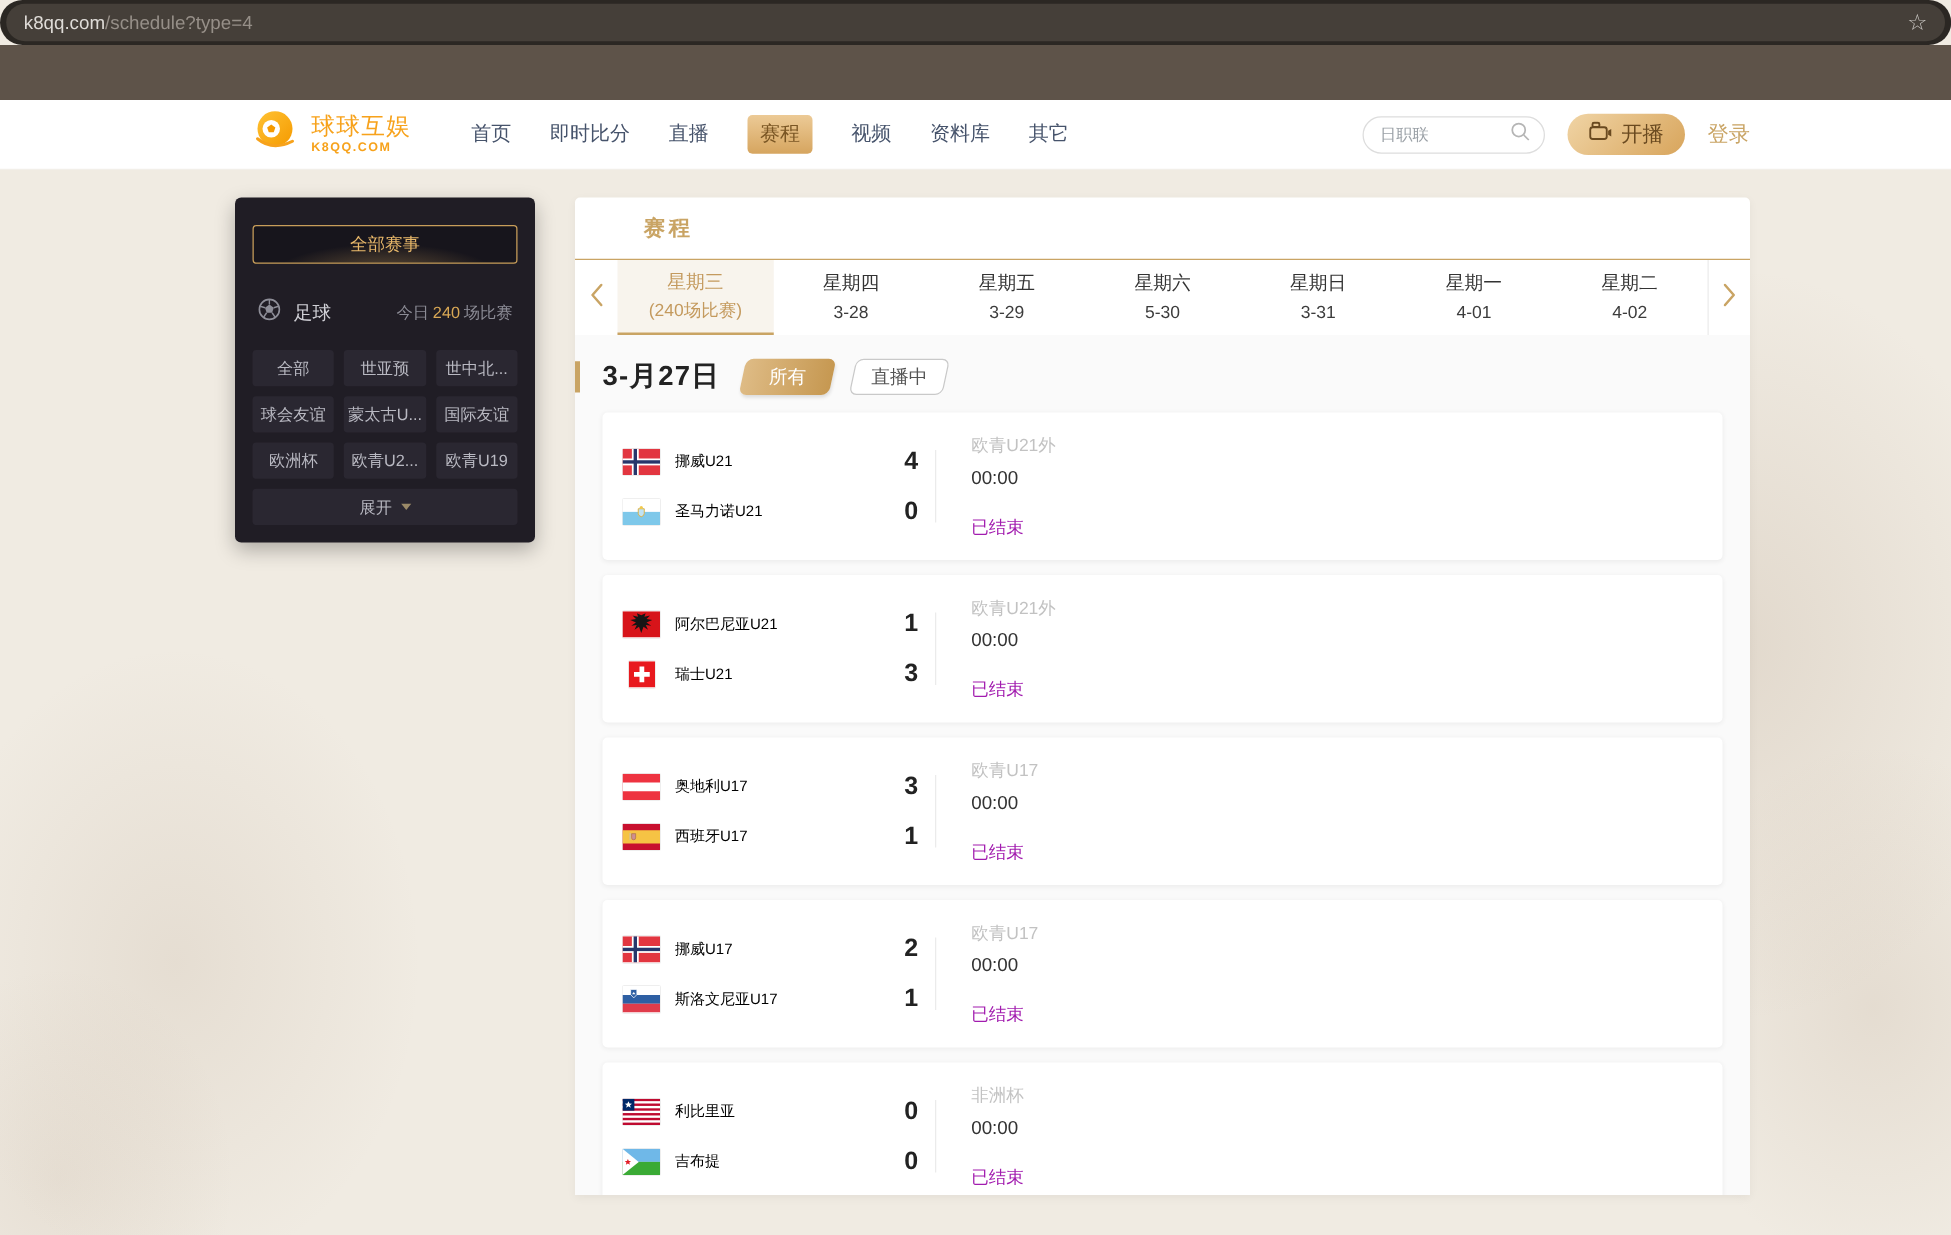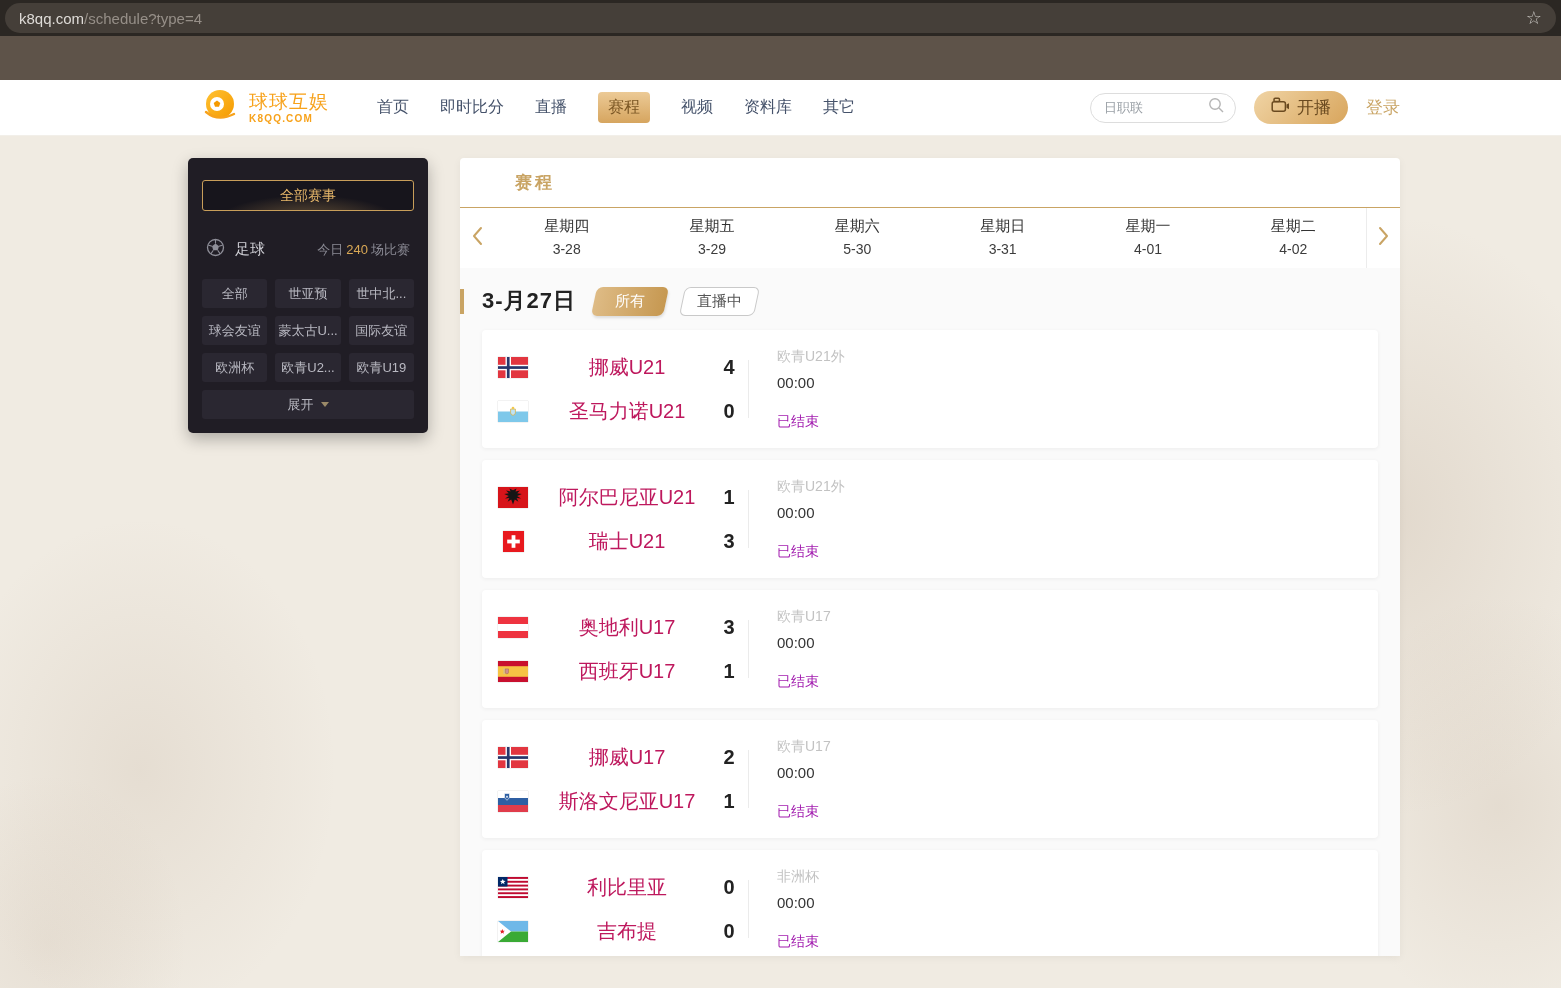--- a/index.html
+++ b/index.html
@@ -21,21 +21,21 @@
     content:"";position:absolute;left:0;top:80px;right:0;bottom:0;
     background:
       radial-gradient(340px 430px at 89% 48%, rgba(168,143,118,.20), transparent 70%),
       radial-gradient(240px 300px at 96% 80%, rgba(168,143,118,.16), transparent 70%),
       radial-gradient(280px 360px at 9% 76%, rgba(168,143,118,.15), transparent 70%),
       radial-gradient(200px 240px at 3% 95%, rgba(168,143,118,.13), transparent 70%);
     pointer-events:none;
   }
 
   
-  .chrome{height:36px;background:#2b2723;padding:3px 5px;position:relative;z-index:3;}
+  .chrome{height:36px;background:#2b2723;padding:3px 5px;position:relative;z-index:3;border-radius:18px;}
   .urlbar{height:30px;background:#453f39;border-radius:15px;display:flex;align-items:center;padding:0 14px;}
   .url-text{font-size:15px;color:#dfdcd8;}
   .url-text .path{color:#968f88;}
   .bookmark{margin-left:auto;color:#c8c5c1;font-size:18px;line-height:1;cursor:pointer;}
   .brown-band{height:44px;background:#5e5349;position:relative;z-index:3;}
 
   
   .site-header{height:56px;background:#fff;display:flex;align-items:center;padding:0 161px 0 200px;position:relative;z-index:3;border-bottom:1px solid #f2efe9;}
   .hdr-left{display:flex;align-items:center;}
   .logo{display:flex;align-items:center;gap:9px;cursor:pointer;}
@@ -84,21 +84,21 @@
   .pill{transform:skewX(-12deg);border-radius:6px;font-size:15px;cursor:pointer;}
   .pill > span{display:inline-block;transform:skewX(12deg);}
   .pill-all{margin-left:18px;background:linear-gradient(90deg,#debb85,#c69851);color:#fff;padding:5px 21px;box-shadow:1px 2px 3px rgba(0,0,0,.12);}
   .pill-live{margin-left:16px;background:#fff;border:1px solid #c9c9c9;color:#555;padding:4px 14px;}
 
   .match-card{background:#fff;border-radius:4px;box-shadow:0 1px 4px rgba(0,0,0,.06);height:118px;margin-bottom:12px;display:flex;align-items:center;padding:0 16px;cursor:pointer;}
   .match-left{width:246px;display:flex;flex-direction:column;gap:17px;flex:none;}
   .team-row{display:flex;align-items:center;}
   .flag{width:30px;height:21px;flex:none;display:flex;align-items:center;justify-content:center;}
   .flag svg{box-shadow:0 0 1px rgba(0,0,0,.3);}
-  .team-name{margin-left:12px;font-size:20px;color:#be185d;flex:1;text-align:center;}
+  .team-name{margin-left:12px;font-size:12px;color:#000000;flex:1;}
   .team-score{width:30px;text-align:center;font-size:20px;font-weight:bold;color:#222;flex:none;}
   .v-divider{width:1px;height:58px;background:#ebebeb;margin-left:4px;flex:none;}
   .match-right{margin-left:28px;display:flex;flex-direction:column;gap:8px;}
   .league{font-size:14px;color:#c2c2c2;}
   .time{font-size:15px;color:#333;}
   .status{font-size:14px;color:#a21caf;margin-top:14px;}
 </style>
 </head>
 <body>
 
@@ -206,20 +206,24 @@
   <div class="panel-header">赛程</div>
   <div class="tabs-row">
     <div class="tab-chevron left">
       <span>
         <svg width="11" height="20" viewBox="0 0 11 20">
             <polyline points="9,2 2,10 9,18" stroke="#c9a464" stroke-width="2" fill="none" stroke-linecap="round" stroke-linejoin="round"></polyline>
           </svg>
       </span>
     </div>
     <div class="tabs">
+        <div class="tab active">
+    <span class="t1">星期三</span>
+    <span class="t2">(240场比赛)</span>
+  </div>
         <div class="tab">
     <span class="t1">星期四</span>
     <span class="t2">3-28</span>
   </div>
         <div class="tab">
     <span class="t1">星期五</span>
     <span class="t2">3-29</span>
   </div>
         <div class="tab">
     <span class="t1">星期六</span>

